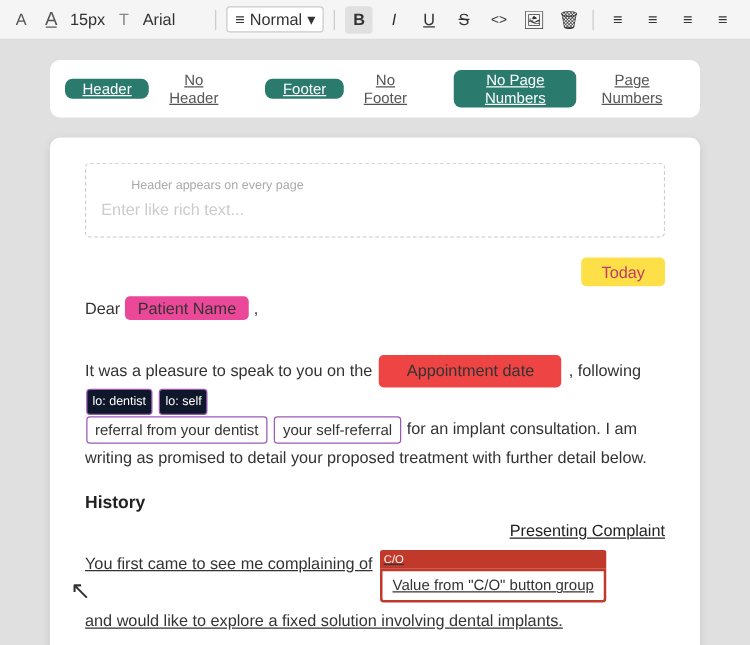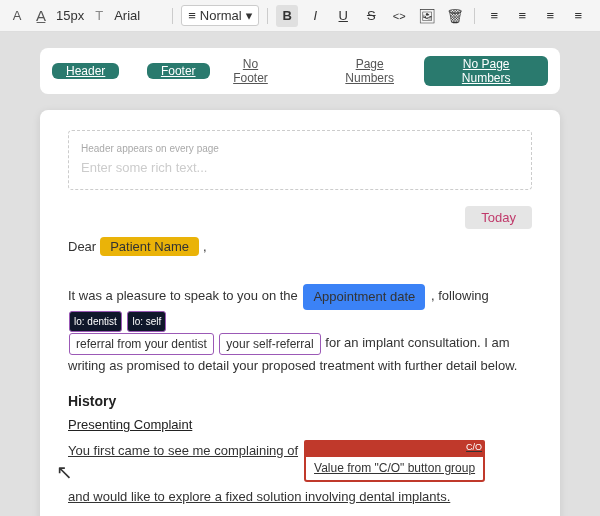--- a/index.html
+++ b/index.html
@@ -141,54 +141,55 @@
       border: 1px dashed #ccc;
       border-radius: 4px;
       padding: 12px;
       min-height: 60px;
       margin-bottom: 16px;
     }
     .section-label {
       font-size: 10px;
       color: #aaa;
       margin-bottom: 6px;
+      margin-left: 24px;
     }
     .placeholder-text {
       font-size: 13px;
       color: #ccc;
     }
 
     
     .today-row {
       display: flex;
       justify-content: flex-end;
       margin-bottom: 8px;
     }
     .today-btn {
-      background: #e5e5e5;
+      background: #fde047;
       color: #c0396a;
       border: none;
       border-radius: 4px;
       padding: 4px 16px;
       font-size: 13px;
       cursor: pointer;
       font-family: Arial, sans-serif;
     }
 
     
     .dear-line {
       display: flex;
       align-items: center;
       gap: 4px;
       margin-bottom: 28px;
       font-size: 13px;
     }
     .dear-text { color: #333; }
     .patient-name-tag {
-      background: #eab308;
+      background: #ec4899;
       color: #333;
       border-radius: 4px;
       padding: 2px 10px;
       font-size: 13px;
     }
     .comma { color: #333; }
 
     
     .body-text {
       font-size: 13px;
@@ -208,23 +209,23 @@
     }
     .inline-tag.purple-bg {
       background: #0f172a;
       color: white;
       font-size: 10px;
       padding: 1px 4px;
       border-radius: 3px;
     }
     .appointment-tag {
       display: inline-block;
-      background: #3b82f6;
+      background: #ef4444;
       border-radius: 4px;
-      padding: 2px 10px;
+      padding: 2px 22px;
       font-size: 13px;
       color: #333;
       margin: 0 2px;
       vertical-align: middle;
     }
 
     
     .history-section {
       margin-bottom: 28px;
     }
@@ -232,20 +233,21 @@
       font-size: 14px;
       font-weight: bold;
       color: #222;
       margin-bottom: 8px;
     }
     .presenting-complaint-title {
       font-size: 13px;
       text-decoration: underline;
       color: #222;
       margin-bottom: 8px;
+      text-align: right;
     }
 
     
     .co-row {
       display: flex;
       align-items: flex-start;
       flex-wrap: wrap;
       gap: 4px;
       font-size: 13px;
       color: #333;
@@ -257,21 +259,21 @@
       flex-direction: column;
       vertical-align: middle;
       margin: 0 2px;
     }
     .co-label {
       background: #c0392b;
       color: white;
       font-size: 9px;
       padding: 0px 3px;
       border-radius: 2px 2px 0 0;
-      text-align: right;
+      text-align: left;
     }
     .co-value-tag {
       border: 2px solid #c0392b;
       border-radius: 0 0 3px 3px;
       padding: 1px 8px;
       font-size: 12px;
       color: #333;
       background: white;
     }
 
@@ -320,38 +322,39 @@
   <div class="toolbar-btn">≡</div>
   <div class="toolbar-btn">≡</div>
   <div class="toolbar-btn">≡</div>
 </div>
 
 <div class="main">
 
   <div class="tab-row">
     <div class="tab-group">
       <button class="tab-btn active">Header</button>
+      <button class="tab-btn inactive">No Header</button>
     </div>
     <div class="tab-separator"></div>
     <div class="tab-group">
       <button class="tab-btn active">Footer</button>
       <button class="tab-btn inactive">No Footer</button>
     </div>
     <div class="tab-separator"></div>
     <div class="tab-group">
+      <button class="tab-btn active">No Page Numbers</button>
       <button class="tab-btn inactive">Page Numbers</button>
-      <button class="tab-btn active">No Page Numbers</button>
     </div>
   </div>
 
   <div class="doc-card">
 
     <div class="header-section">
       <div class="section-label">Header appears on every page</div>
-      <div class="placeholder-text">Enter some rich text...</div>
+      <div class="placeholder-text">Enter like rich text...</div>
     </div>
 
     <div class="today-row">
       <button class="today-btn">Today</button>
     </div>
 
     <div class="dear-line">
       <span class="dear-text">Dear</span>
       <span class="patient-name-tag">Patient Name</span>
       <span class="comma">,</span>

